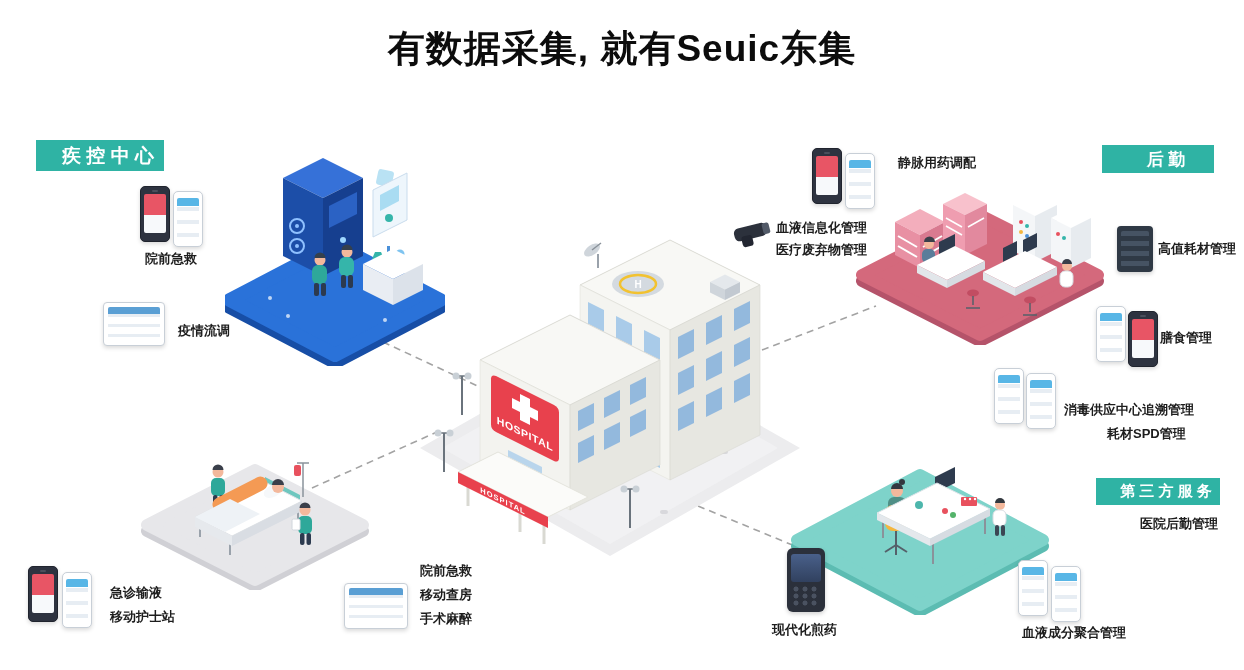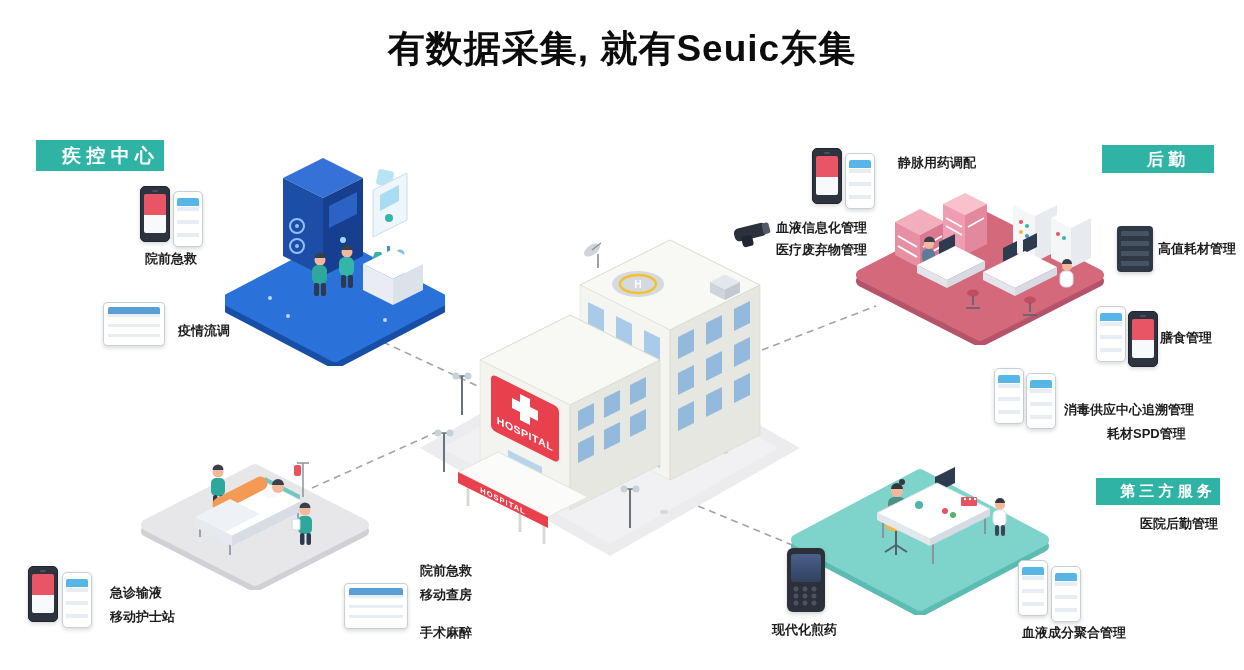--- a/index.html
+++ b/index.html
@@ -464,17 +464,17 @@
   <div class="lbl" style="left:776px;top:241px;">医疗废弃物管理</div>
   <div class="lbl" style="left:1158px;top:240px;">高值耗材管理</div>
   <div class="lbl" style="left:1160px;top:329px;">膳食管理</div>
   <div class="lbl" style="left:1107px;top:377px;margin-top:48px;">耗材SPD管理</div>
   <div class="lbl" style="left:1064px;top:401px;">消毒供应中心追溯管理</div>
   <div class="lbl" style="left:1140px;top:515px;">医院后勤管理</div>
   <div class="lbl" style="left:110px;top:584px;">急诊输液</div>
   <div class="lbl" style="left:110px;top:608px;">移动护士站</div>
   <div class="lbl" style="left:420px;top:562px;">院前急救</div>
   <div class="lbl" style="left:420px;top:586px;">移动查房</div>
-  <div class="lbl" style="left:420px;top:624px;">手术麻醉</div>
+  <div class="lbl" style="left:420px;top:610px;">手术麻醉</div>
   <div class="lbl" style="left:772px;top:621px;">现代化煎药</div>
   <div class="lbl" style="left:1022px;top:624px;">血液成分聚合管理</div>
 
 </div>
 
 </body></html>

